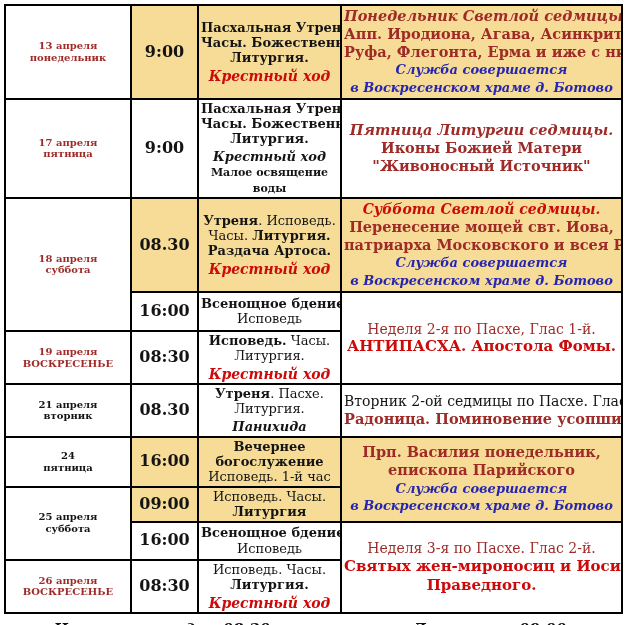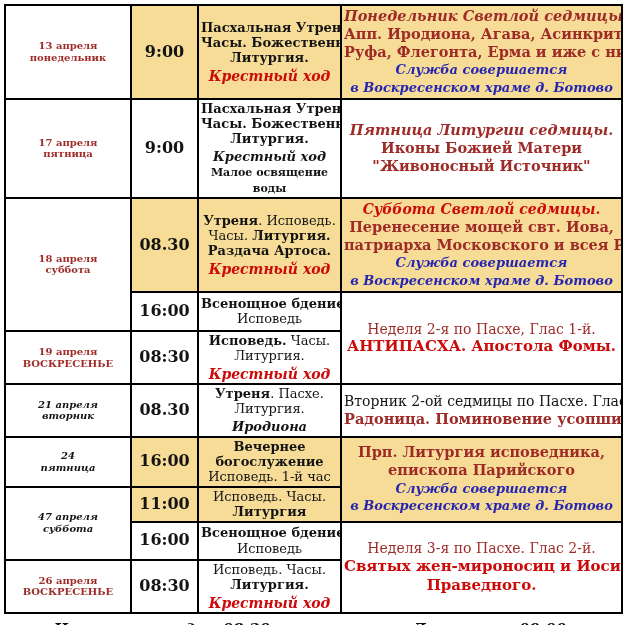--- a/index.html
+++ b/index.html
@@ -27,21 +27,21 @@
   .ln{line-height:1.16;white-space:nowrap;}
   td.date{font-size:10px;line-height:1.2;}
   td.time{font-size:16px;}
   td.service{font-size:13px;}
   td.feast{font-size:14.5px;}
   td.feast .ln{margin:1px 0;}
   
   .s-t{font-weight:700;}
   .s-b{font-weight:700;}
   .s-n{font-weight:400;}
-  .s-db{font-weight:700;color:var(--ink);font-style:italic;}
+  .s-db{font-weight:700;color:var(--ink);}
   .s-m{font-weight:700;color:var(--maroon);}
   .s-mi{font-weight:700;font-style:italic;color:var(--maroon);}
   .s-mn{font-weight:400;color:var(--maroon);}
   .s-r{font-weight:700;color:var(--red);}
   .s-ri{font-weight:700;font-style:italic;color:var(--red);}
   .s-bi{font-weight:700;font-style:italic;color:var(--ink);}
   .s-bl{font-weight:700;font-style:italic;color:var(--blue);font-size:13px;}
   .s-sm{font-weight:700;color:var(--ink);font-size:11px;}
   .s-n14{font-weight:400;color:var(--ink);font-size:14px;}
   td.service .s-ri{font-size:14px;}
@@ -167,54 +167,54 @@
           <td class="date">
             <div class="ln"><span class="s-db">21 апреля</span></div>
             <div class="ln"><span class="s-db">вторник</span></div>
           </td>
           <td class="time">
             <div class="ln"><span class="s-t">08.30</span></div>
           </td>
           <td class="service">
             <div class="ln"><span class="s-b">Утреня</span><span class="s-n">. Пасхе.</span></div>
             <div class="ln"><span class="s-n">Литургия.</span></div>
-            <div class="ln"><span class="s-bi">Иродиона</span></div>
+            <div class="ln"><span class="s-bi">Панихида</span></div>
           </td>
           <td class="feast">
             <div class="ln"><span class="s-n14">Вторник 2-ой седмицы по Пасхе. Глас 1-й.</span></div>
             <div class="ln"><span class="s-m">Радоница. Поминовение усопших</span></div>
           </td>
         </tr>
         <tr style="height: 50px;">
           <td class="date">
             <div class="ln"><span class="s-db">24</span></div>
             <div class="ln"><span class="s-db">пятница</span></div>
           </td>
           <td class="time bg-y">
             <div class="ln"><span class="s-t">16:00</span></div>
           </td>
           <td class="service bg-y">
             <div class="ln"><span class="s-b">Вечернее</span></div>
             <div class="ln"><span class="s-b">богослужение</span></div>
             <div class="ln"><span class="s-n">Исповедь. 1-й час</span></div>
           </td>
           <td class="feast bg-y" rowspan="2">
-            <div class="ln"><span class="s-m">Прп. Литургия исповедника,</span></div>
+            <div class="ln"><span class="s-m">Прп. Василия понедельник,</span></div>
             <div class="ln"><span class="s-m">епископа Парийского</span></div>
             <div class="ln"><span class="s-bl">Служба совершается</span></div>
             <div class="ln"><span class="s-bl">в Воскресенском храме д. Ботово</span></div>
           </td>
         </tr>
         <tr style="height: 35px;">
           <td class="date" rowspan="2">
-            <div class="ln"><span class="s-db">47 апреля</span></div>
+            <div class="ln"><span class="s-db">25 апреля</span></div>
             <div class="ln"><span class="s-db">суббота</span></div>
           </td>
           <td class="time bg-y">
-            <div class="ln"><span class="s-t">11:00</span></div>
+            <div class="ln"><span class="s-t">09:00</span></div>
           </td>
           <td class="service bg-y">
             <div class="ln"><span class="s-n">Исповедь. Часы.</span></div>
             <div class="ln"><span class="s-b">Литургия</span></div>
           </td>
         </tr>
         <tr style="height: 38px;">
           <td class="time">
             <div class="ln"><span class="s-t">16:00</span></div>
           </td>

